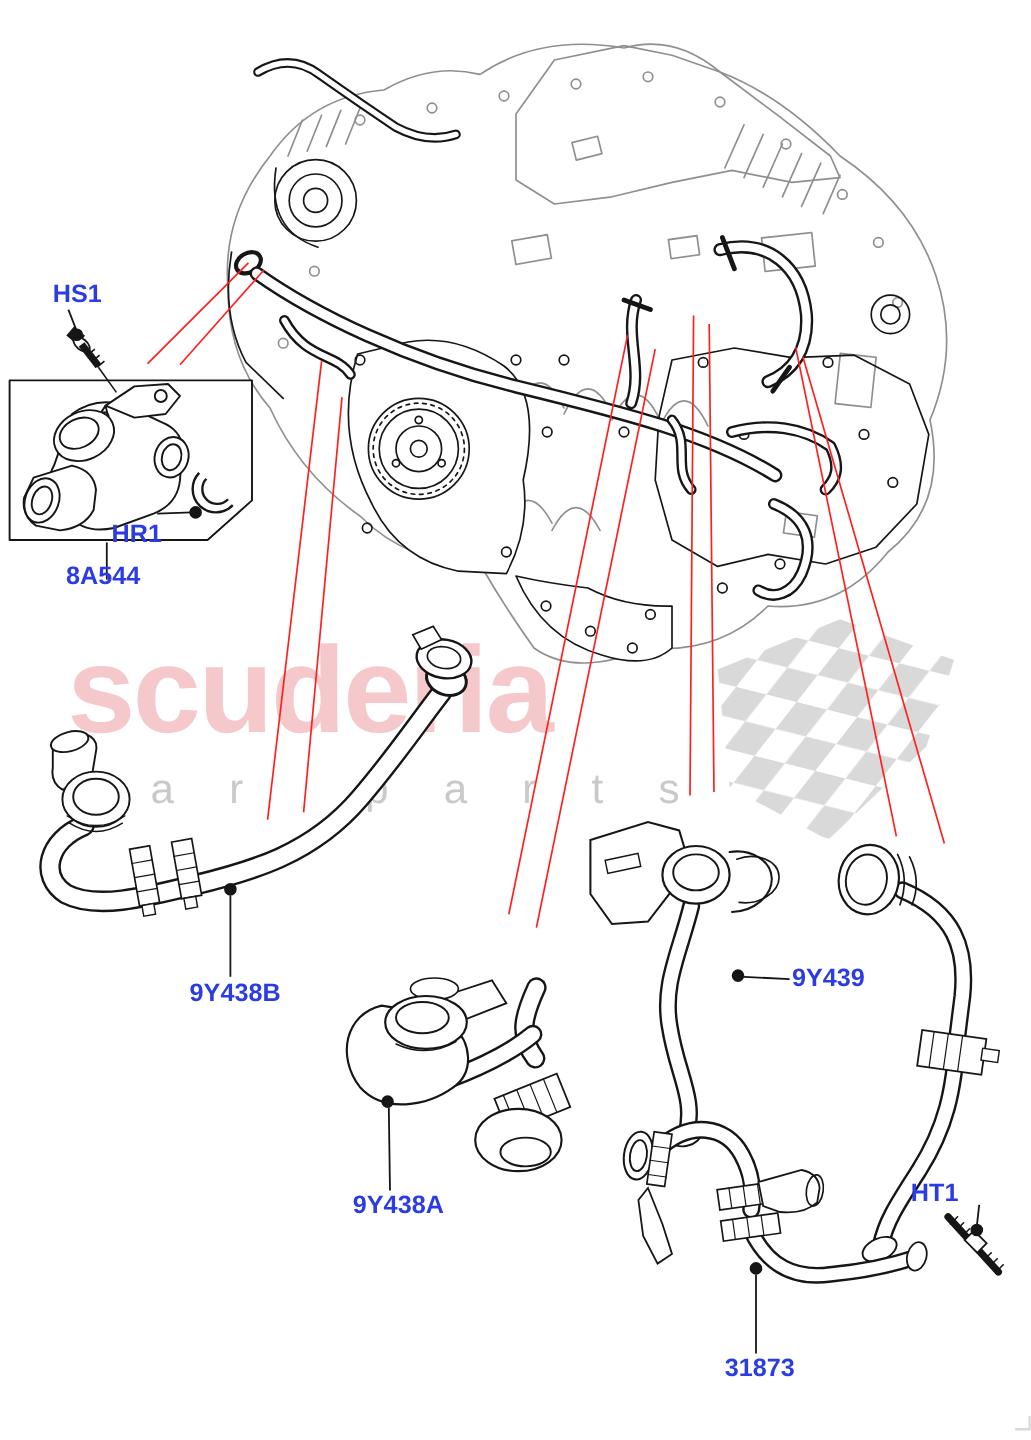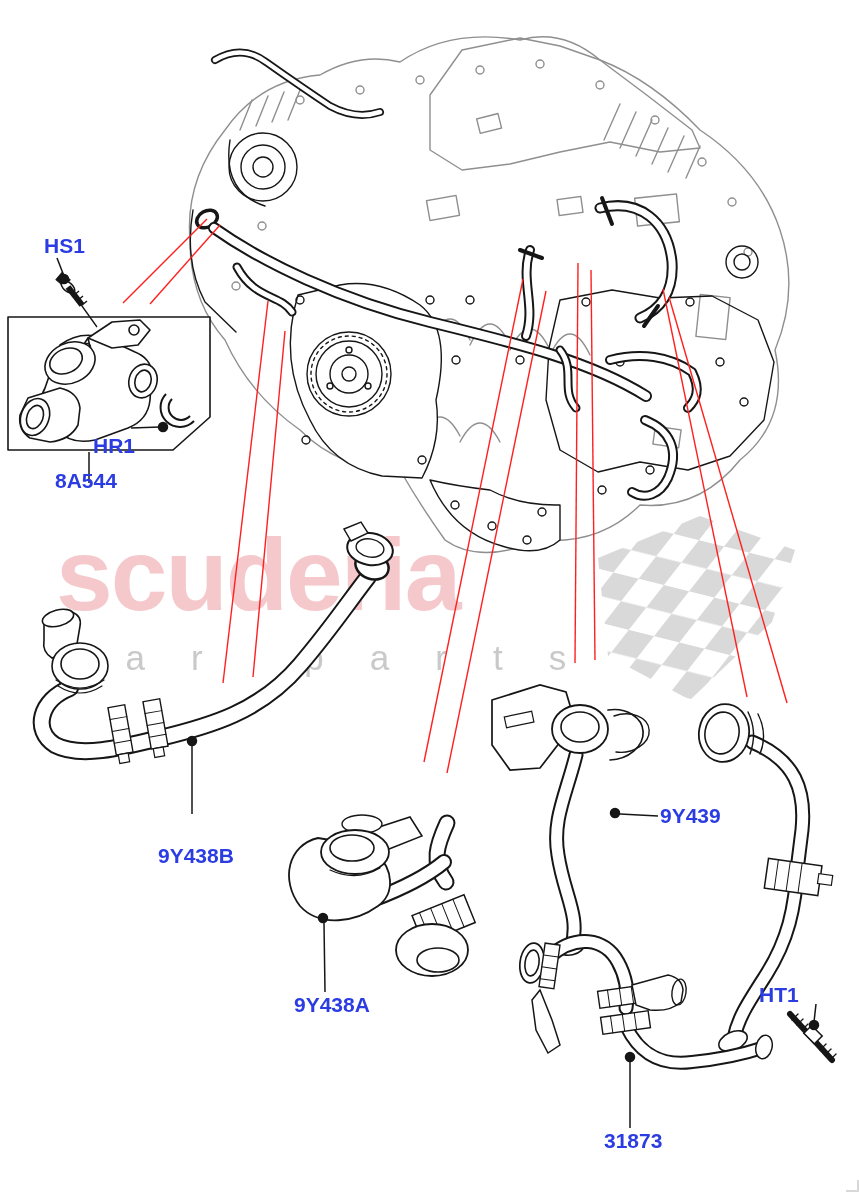--- a/index.html
+++ b/index.html
@@ -10,21 +10,21 @@
   .wm-brand{position:absolute;left:56px;top:524px;font-size:102px;font-weight:bold;
             letter-spacing:-2px;color:#f5c9cc;line-height:1;z-index:0;}
   .wm-tagline{position:absolute;left:62px;top:640px;font-size:35px;color:#c9c9c9;
               letter-spacing:46px;line-height:1;z-index:0;white-space:nowrap;}
   svg#art{position:absolute;left:0;top:0;z-index:1;}
   
   .lbl{position:absolute;z-index:2;font-size:21px;color:#2a3ce2;line-height:1;cursor:pointer;font-weight:bold;}
   #lbl-hs1{left:44px;top:235px;}
   #lbl-hr1{left:93px;top:419px;margin-top:16px;}
   #lbl-8a544{left:55px;top:470px;}
-  #lbl-9y438b{left:158px;top:817px;margin-top:28px;}
+  #lbl-9y438b{left:158px;top:817px;}
   #lbl-9y438a{left:294px;top:994px;}
   #lbl-9y439{left:660px;top:805px;}
   #lbl-18663{left:604px;top:1130px;}
   #lbl-ht1{left:759px;top:984px;}
 </style>
 </head>
 <body>
 
 <div id="stage">
 

